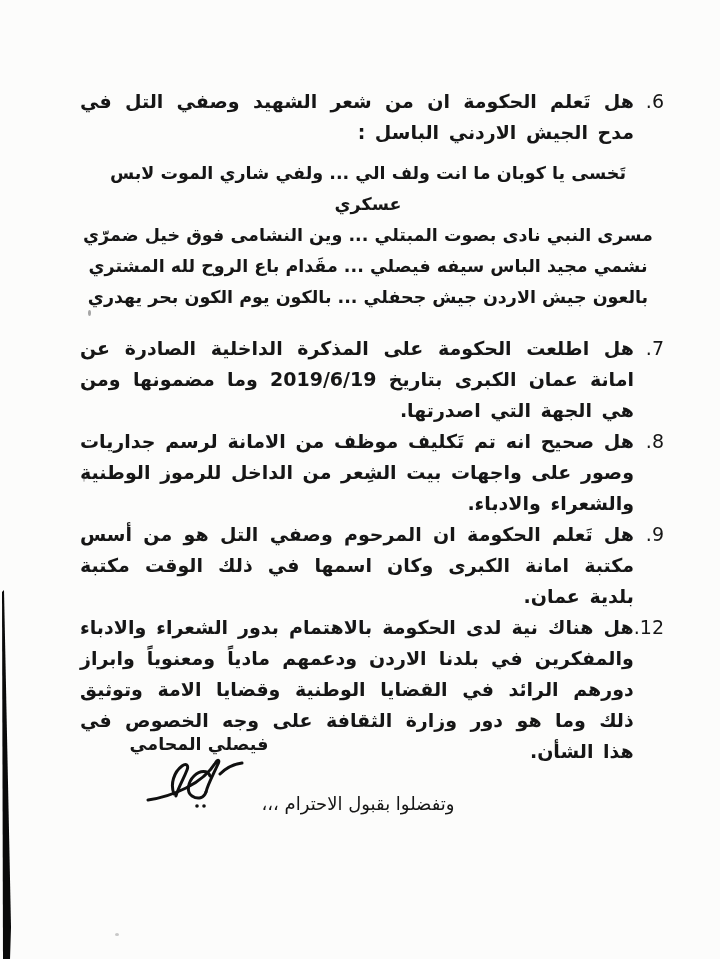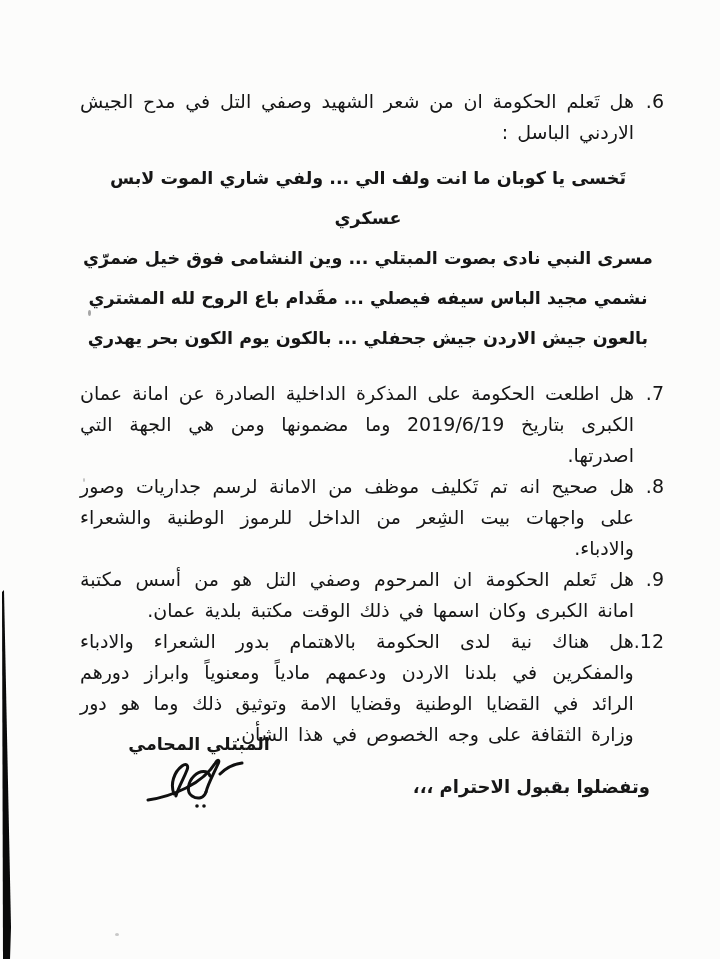--- a/index.html
+++ b/index.html
@@ -24,30 +24,32 @@
   }
   .q-num{
     flex:0 0 30px;
     text-align:right;
     white-space:nowrap;
   }
   .q-text{
     flex:1;
     text-align:justify;
     word-spacing:3px;
+    font-weight:bold;
   }
   .poem{
     font-weight:bold;
     text-align:center;
     font-size:17.5px;
-    line-height:40px;
+    line-height:31px;
     margin:10px 8px 20px 0;
   }
   .closing{
-    font-weight:bold;
+    font-weight:normal;
+    text-align:center;
     font-size:18px;
     margin-top:26px;
     position:relative;
     right:14px;
   }
   .signature{
     position:absolute;
     left:90px;top:734px;
     width:218px;
     text-align:center;
@@ -107,21 +109,21 @@
     <div class="q-item">
       <span class="q-num">12.</span>
       <div class="q-text">هل هناك نية لدى الحكومة بالاهتمام بدور الشعراء والادباء والمفكرين في بلدنا الاردن ودعمهم مادياً ومعنوياً وابراز دورهم الرائد في القضايا الوطنية وقضايا الامة وتوثيق ذلك وما هو دور وزارة الثقافة على وجه الخصوص في هذا الشأن.</div>
     </div>
 
     <div class="closing">وتفضلوا بقبول الاحترام ،،،</div>
 
   </div>
 
   <div class="signature">
-    <div class="sig-title">المبتلي المحامي</div>
+    <div class="sig-title">فيصلي المحامي</div>
     <svg class="sig-scribble" width="130" height="58" viewBox="0 0 130 58">
       <g fill="none" stroke="#101010" stroke-width="3" stroke-linecap="round">
         <path d="M14,46 C28,44 40,40 52,34 C66,27 76,18 82,8 C84,5 86,6 84,10 C80,19 74,30 72,38"></path>
         <path d="M72,38 C70,44 64,46 58,42 C52,38 54,28 60,22 C66,16 74,16 76,22"></path>
         <path d="M40,40 C36,30 40,18 48,12 C52,9 55,11 53,16 C50,24 44,34 42,42"></path>
         <path d="M86,20 C92,14 100,10 108,9"></path>
       </g>
       <circle cx="63" cy="52" r="1.8" fill="#101010"></circle>
       <circle cx="70" cy="52" r="1.8" fill="#101010"></circle>
     </svg>

